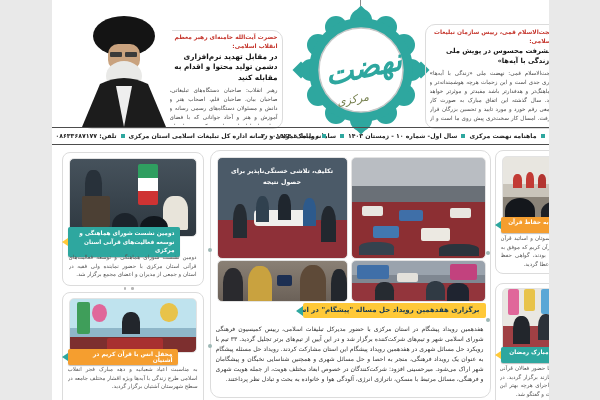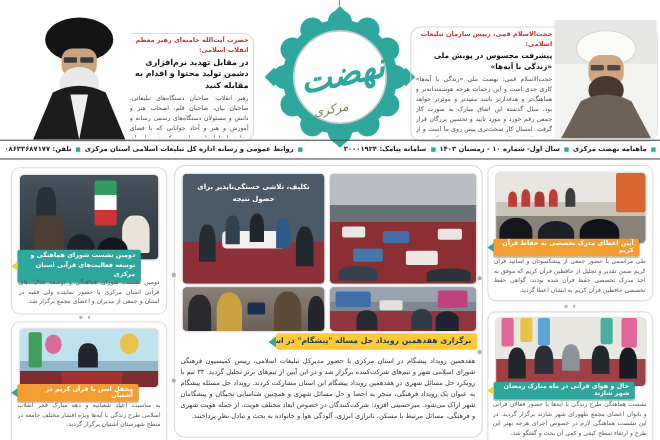--- a/index.html
+++ b/index.html
@@ -1,16 +1,16 @@
 <!DOCTYPE html>
 <html lang="fa"><head>
 <meta charset="utf-8">
 <style>
   html,body{margin:0;padding:0;background:#e9e9e9;}
-  .page{position:relative;width:600px;height:400px;background:#fff;overflow:hidden;
+  .page{position:relative;width:497px;height:400px;background:#fff;overflow:hidden;
         font-family:"DejaVu Sans",sans-serif;margin:0 auto;}
   .abs{position:absolute;}
   .rtl{direction:rtl;text-align:right;}
   .boxline{border:1px solid #dcdcdc;border-radius:10px;background:transparent;}
   .kicker{color:#c5352c;font-weight:bold;font-size:5.9px;line-height:1.45;}
   .headline{color:#141414;font-weight:bold;font-size:7.3px;line-height:1.4;margin-top:2px;}
   .bodytxt{color:#4a4a4a;font-size:5.6px;line-height:1.62;text-align:justify;margin-top:3px;}
   .hairline{background:#4d4d4d;height:1px;left:0;width:600px;}
   .infobar{height:13px;display:flex;align-items:center;gap:4px;font-size:6.2px;
            font-weight:bold;color:#222;}

